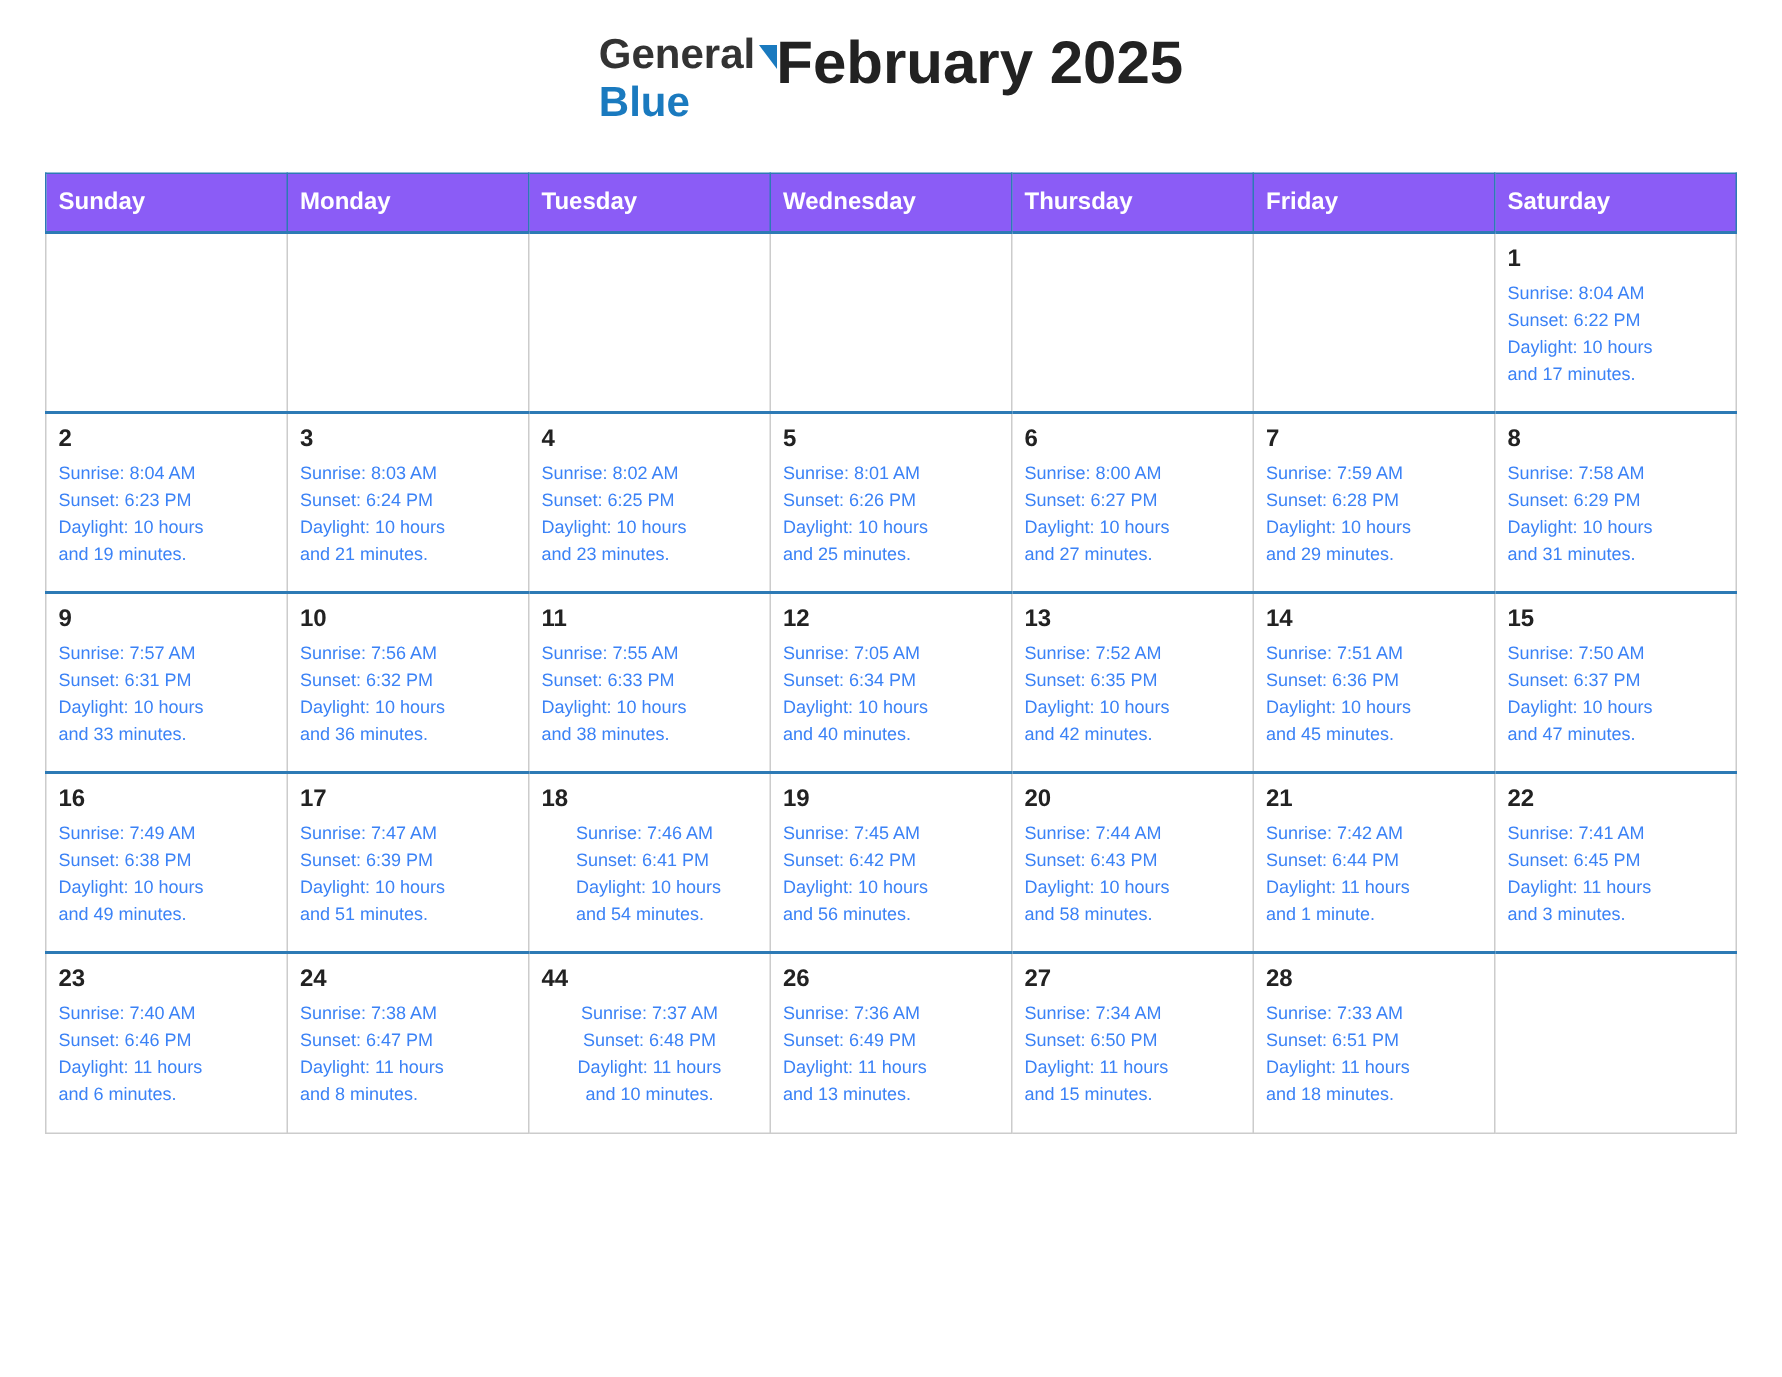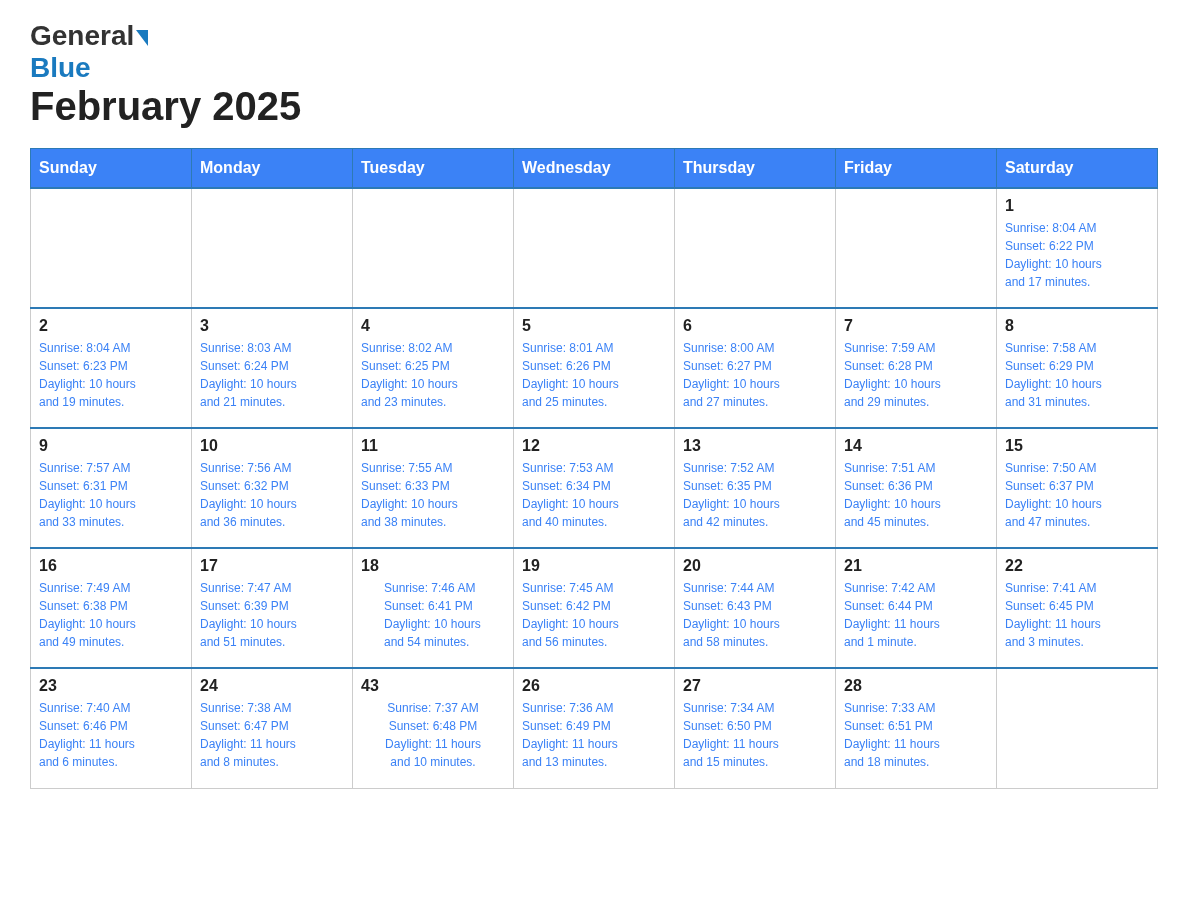--- a/index.html
+++ b/index.html
@@ -7,22 +7,21 @@
       font-family: Arial, sans-serif;
       background: #fff;
       padding: 20px 30px;
       width: 1188px;
       min-height: 918px;
     }
     .header {
       display: flex;
       justify-content: center;
       align-items: flex-start;
-      margin-bottom: 20px;
-      flex-direction: column;
+      margin-bottom: 31px;
     }
     .logo {
       display: flex;
       flex-direction: column;
       align-items: flex-start;
     }
     .title-block {
       text-align: right;
     }
     .month-title {
@@ -35,21 +34,21 @@
       font-size: 22px;
       color: #444;
       margin-top: 4px;
     }
     .calendar {
       width: 100%;
       border-collapse: collapse;
       table-layout: fixed;
     }
     .calendar thead th {
-      background-color: #3b82f6;
+      background-color: #8b5cf6;
       color: #fff;
       font-size: 16px;
       font-weight: bold;
       padding: 10px 8px;
       text-align: left;
       border: 1px solid #2d7ab5;
     }
     .calendar tbody td {
       vertical-align: top;
       border: 1px solid #ccc;
@@ -218,21 +217,21 @@
         </td>
         <td>
           <span class="day-number">11</span>
           <div class="day-info" style="white-space: pre-line;">Sunrise: 7:55 AM
 Sunset: 6:33 PM
 Daylight: 10 hours
 and 38 minutes.</div>
         </td>
         <td>
           <span class="day-number">12</span>
-          <div class="day-info" style="white-space: pre-line;">Sunrise: 7:53 AM
+          <div class="day-info" style="white-space: pre-line;">Sunrise: 7:05 AM
 Sunset: 6:34 PM
 Daylight: 10 hours
 and 40 minutes.</div>
         </td>
         <td>
           <span class="day-number">13</span>
           <div class="day-info" style="white-space: pre-line;">Sunrise: 7:52 AM
 Sunset: 6:35 PM
 Daylight: 10 hours
 and 42 minutes.</div>
@@ -312,21 +311,21 @@
 and 6 minutes.</div>
         </td>
         <td>
           <span class="day-number">24</span>
           <div class="day-info" style="white-space: pre-line;">Sunrise: 7:38 AM
 Sunset: 6:47 PM
 Daylight: 11 hours
 and 8 minutes.</div>
         </td>
         <td>
-          <span class="day-number">43</span>
+          <span class="day-number">44</span>
           <div class="day-info" style="white-space: pre-line; text-align: center;">Sunrise: 7:37 AM
 Sunset: 6:48 PM
 Daylight: 11 hours
 and 10 minutes.</div>
         </td>
         <td>
           <span class="day-number">26</span>
           <div class="day-info" style="white-space: pre-line;">Sunrise: 7:36 AM
 Sunset: 6:49 PM
 Daylight: 11 hours

